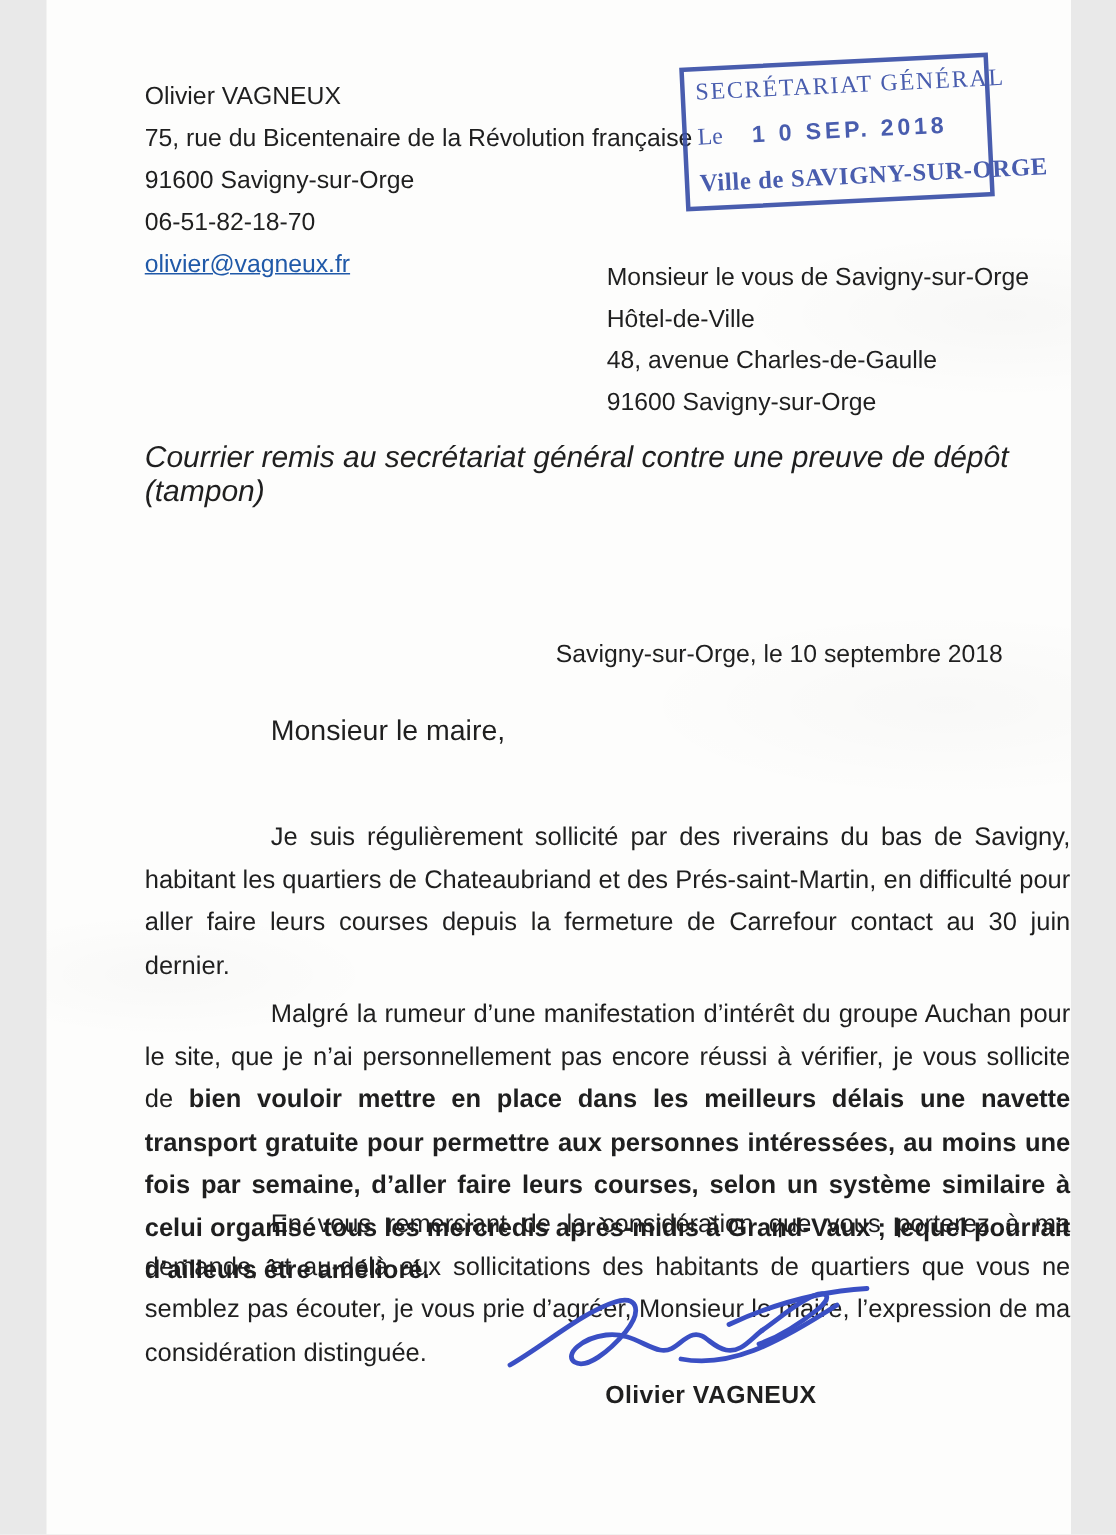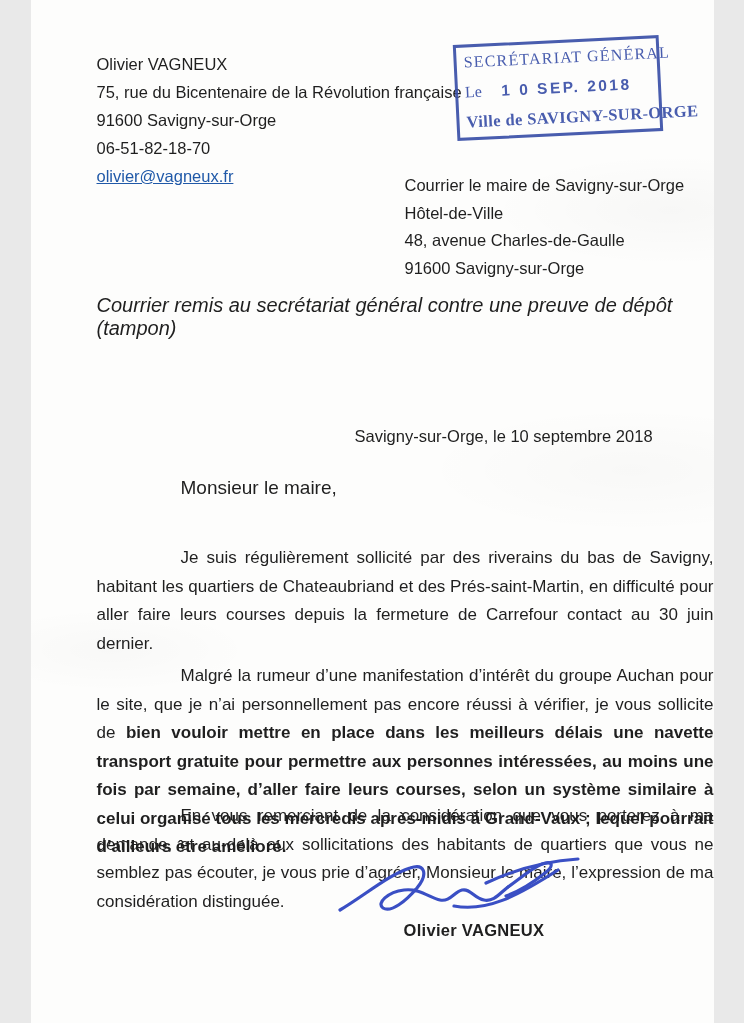--- a/index.html
+++ b/index.html
@@ -45,21 +45,21 @@
   .stamp-date{flex:1;text-align:center;font-family:"Liberation Sans", sans-serif;font-weight:700;letter-spacing:2.5px;font-size:15.5px;white-space:nowrap;}
   .stamp-city{font-weight:700;font-size:16.5px;letter-spacing:0.4px;white-space:nowrap;}
 
   
   .recipient{left:374px;top:172px;font-size:16.5px;line-height:27.5px;}
 
   .courier-note{left:66px;top:294px;font-style:italic;font-size:20px;}
 
   .subject{left:66px;top:336px;width:622px;font-size:16.5px;line-height:28px;text-align:justify;}
 
-  .dateline{left:324px;top:427px;font-size:16.5px;}
+  .dateline{left:340px;top:427px;font-size:16.5px;}
   .salutation{left:150px;top:477px;font-size:19px;}
 
   .para{left:66px;width:617px;font-size:17px;line-height:28.5px;text-align:justify;text-indent:84px;margin-top:25px;}
   .para1{top:519px;}
   .para2{top:637px;}
   .para3{top:777px;}
 
   .signature-svg{left:303px;top:850px;}
   .signed-name{left:373px;top:921px;font-weight:700;font-size:16.5px;letter-spacing:0.3px;}
 </style>
@@ -81,21 +81,21 @@
   <div class="abs stamp">
     <div class="stamp-title">SECRÉTARIAT GÉNÉRAL</div>
     <div class="stamp-daterow">
       <span>Le</span>
       <span class="stamp-date">1 0 SEP. 2018</span>
     </div>
     <div class="stamp-city">Ville de SAVIGNY-SUR-ORGE</div>
   </div>
 
   <div class="abs recipient">
-    <div>Courrier le maire de Savigny-sur-Orge</div>
+    <div>Monsieur le vous de Savigny-sur-Orge</div>
     <div>Hôtel-de-Ville</div>
     <div>48, avenue Charles-de-Gaulle</div>
     <div>91600 Savigny-sur-Orge</div>
   </div>
 
   <div class="abs courier-note">Courrier remis au secrétariat général contre une preuve de dépôt (tampon)</div>
 
 
   <div class="abs dateline">Savigny-sur-Orge, le 10 septembre 2018</div>
 

